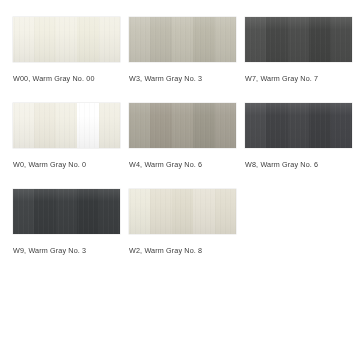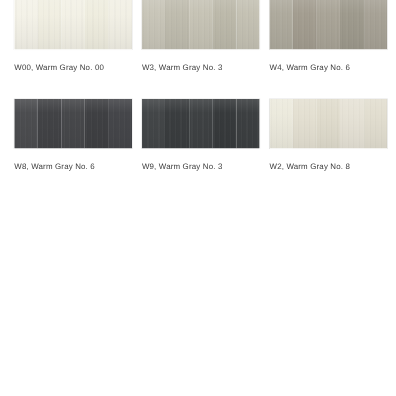--- a/index.html
+++ b/index.html
@@ -10,21 +10,21 @@
     width: 360px;
     height: 360px;
     background: #ffffff;
     font-family: "Liberation Sans", sans-serif;
     overflow: hidden;
   }
   .chart {
     width: 328px;
     height: 360px;
     box-sizing: border-box;
-    padding: 0 12px 0 13px;
+    padding: 17px 12px 0 13px;
     display: grid;
     grid-template-columns: repeat(3, 1fr);
     grid-template-rows: repeat(4, 1fr);
     column-gap: 9px;
     row-gap: 0px;
     border-radius: 28px;
   }
   .cell {
     display: flex;
     flex-direction: column;
@@ -108,21 +108,49 @@
           <div class="band" style="background: rgb(198, 195, 181);"></div>
           <div class="band" style="background: rgb(188, 185, 170);"></div>
           <div class="band" style="background: rgb(196, 193, 179);"></div>
         </div>
       <div class="grain"></div>
       <div class="sheen"></div>
     </div>
     <div class="caption">W3, Warm Gray No. 3</div>
   </div>
 
-
+  <div class="cell">
+    <div class="swatch">
+      <div class="bands">
+          <div class="band" style="background: rgb(82, 83, 82);"></div>
+          <div class="band" style="background: rgb(71, 72, 71);"></div>
+          <div class="band" style="background: rgb(77, 78, 77);"></div>
+          <div class="band" style="background: rgb(67, 68, 67);"></div>
+          <div class="band" style="background: rgb(76, 77, 76);"></div>
+        </div>
+      <div class="grain"></div>
+      <div class="sheen"></div>
+    </div>
+    <div class="caption">W7, Warm Gray No. 7</div>
+  </div>
+
+  <div class="cell">
+    <div class="swatch">
+      <div class="bands">
+          <div class="band" style="background: rgb(244, 242, 233);"></div>
+          <div class="band" style="background: rgb(239, 236, 224);"></div>
+          <div class="band" style="background: rgb(242, 240, 229);"></div>
+          <div class="band"></div>
+          <div class="band" style="background: rgb(241, 239, 228);"></div>
+        </div>
+      <div class="grain"></div>
+      <div class="sheen"></div>
+    </div>
+    <div class="caption">W0, Warm Gray No. 0</div>
+  </div>
 
   <div class="cell">
     <div class="swatch">
       <div class="bands">
           <div class="band" style="background: rgb(174, 170, 157);"></div>
           <div class="band" style="background: rgb(163, 157, 144);"></div>
           <div class="band" style="background: rgb(169, 164, 151);"></div>
           <div class="band" style="background: rgb(158, 154, 141);"></div>
           <div class="band" style="background: rgb(167, 162, 150);"></div>
         </div>

